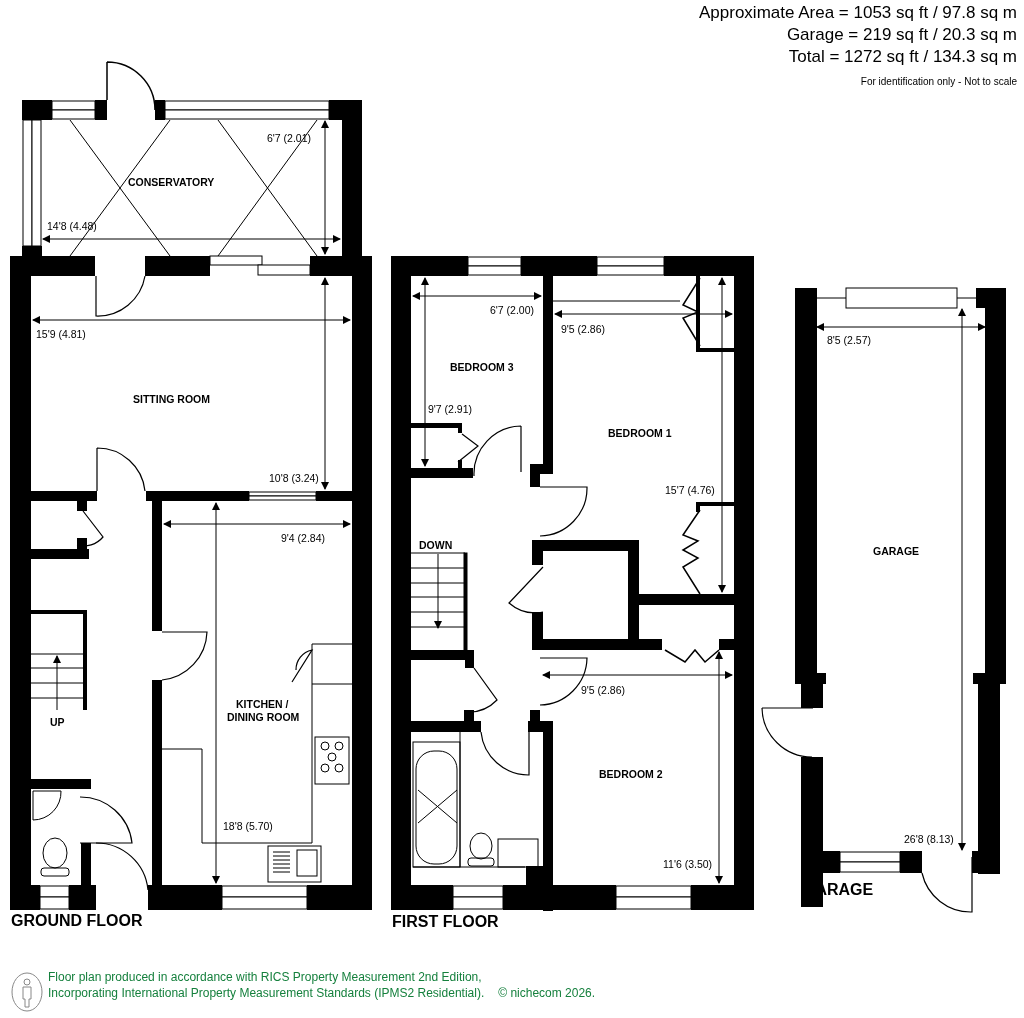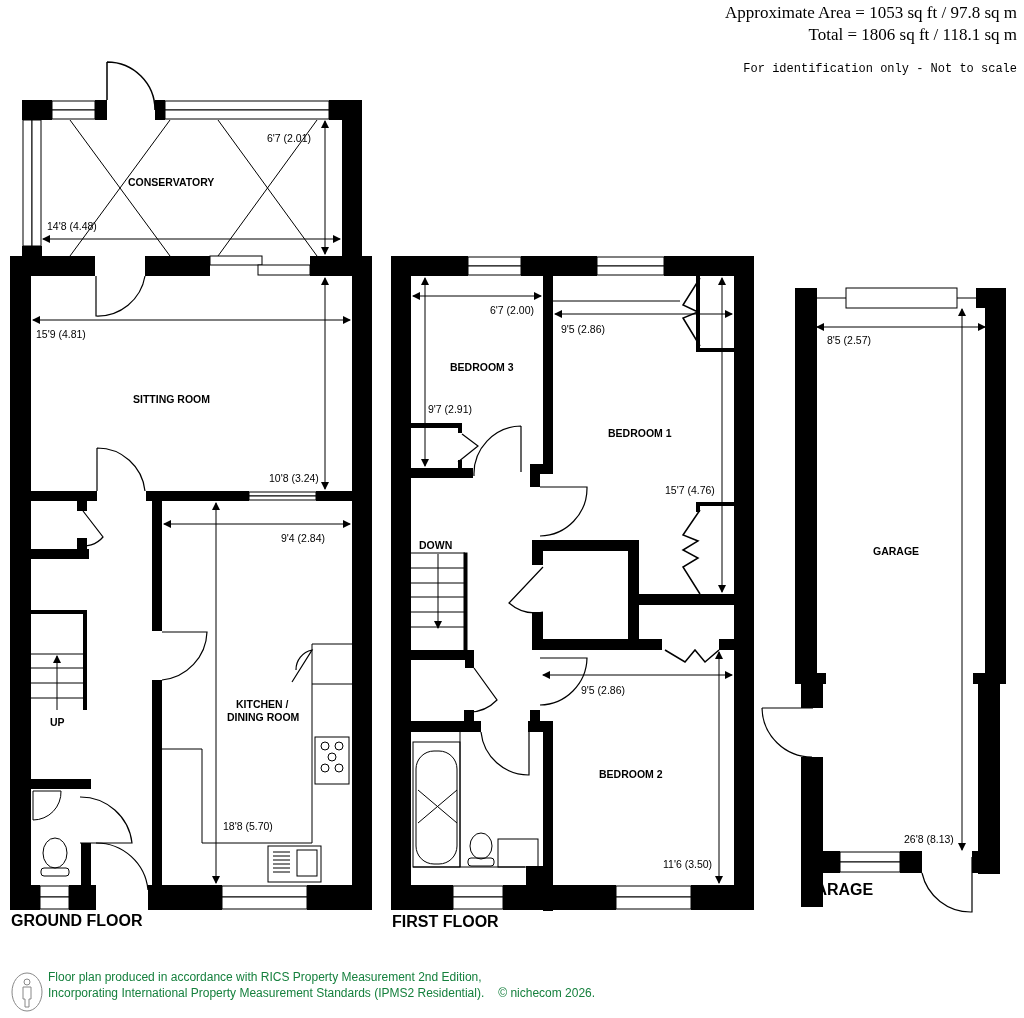--- a/index.html
+++ b/index.html
@@ -1,34 +1,35 @@
 <!DOCTYPE html>
 <html><head>
 <meta charset="utf-8">
 <style>
   html, body { margin: 0; padding: 0; background: #ffffff; }
   body { width: 1024px; height: 1018px; position: relative; overflow: hidden;
          font-family: "Liberation Sans", sans-serif; color: #000; }
   .hdr { position: absolute; right: 7px; text-align: right; font-family: "Liberation Sans", sans-serif; }
-  .hdr-line { font-size: 17px; line-height: 22px; font-family: Liberation Serif, serif; }
-  .hdr-note { font-size: 12px; margin-top: 16px; font-family: Liberation Mono, monospace; }
+  .hdr-line { font-size: 17px; line-height: 22px; }
+  .hdr-note { font-size: 10px; margin-top: 8px; }
   #plan { position: absolute; left: 0; top: 0; }
   .room-label { font-family: "Liberation Sans", sans-serif; font-weight: bold; font-size: 10.5px; }
   .dim { font-family: "Liberation Sans", sans-serif; font-size: 10.5px; }
   .floor-label { font-family: "Liberation Sans", sans-serif; font-weight: bold; font-size: 16px; }
   .footer { position: absolute; left: 48px; top: 969px; font-size: 12px; line-height: 16px; color: #15803d; }
   .footer .copy { margin-left: 14px; margin-top: 48px; }
   .person-icon { position: absolute; left: 10px; top: 971px; }
 </style>
 </head>
 <body>
 
 <div class="hdr" style="top:2px;">
   <div class="hdr-line">Approximate Area = 1053 sq ft / 97.8 sq m</div>
-  <div class="hdr-line">Total = 1806 sq ft / 118.1 sq m</div>
+  <div class="hdr-line">Garage = 219 sq ft / 20.3 sq m</div>
+  <div class="hdr-line">Total = 1272 sq ft / 134.3 sq m</div>
   <div class="hdr-note">For identification only - Not to scale</div>
 </div>
 
 <svg id="plan" width="1024" height="960" viewBox="0 0 1024 960" xmlns="http://www.w3.org/2000/svg">
   <defs>
     <marker id="arr" markerWidth="8" markerHeight="8" refX="7" refY="4" orient="auto-start-reverse" markerUnits="userSpaceOnUse">
       <path d="M0,0 L8,4 L0,8 z" fill="#000"></path>
     </marker>
   </defs>
 

